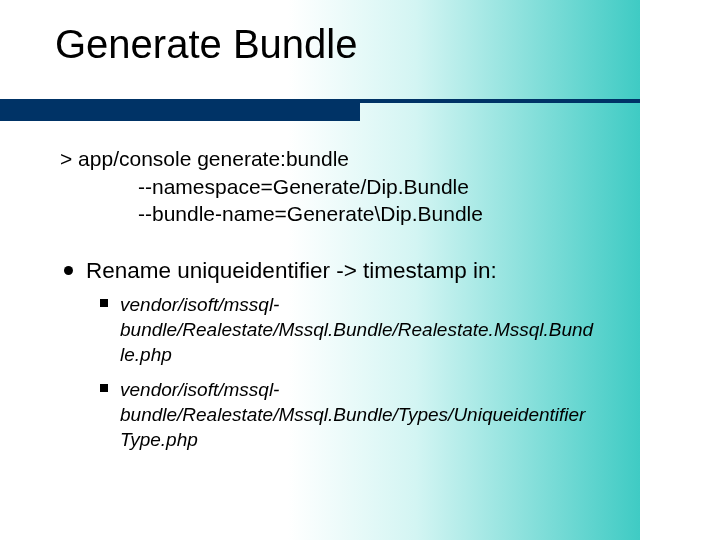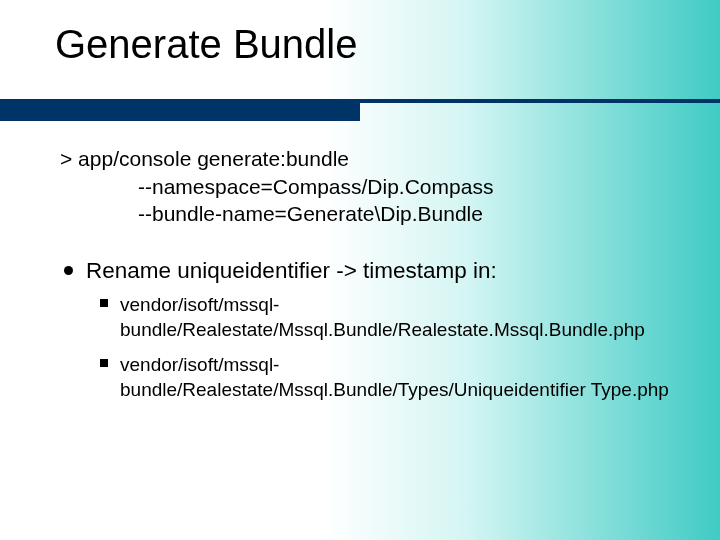--- a/index.html
+++ b/index.html
@@ -5,21 +5,21 @@
   html, body {
     margin: 0;
     padding: 0;
     width: 720px;
     height: 540px;
     font-family: Arial, Helvetica, sans-serif;
     background: #ffffff;
   }
   .slide {
     position: relative;
-    width: 720px;
+    width: 640px;
     height: 540px;
     background: linear-gradient(to right, #ffffff 0%, #ffffff 45%, #d3f5f3 65%, #3fcbc4 100%);
     overflow: hidden;
   }
   .title-region {
     position: absolute;
     left: 55px;
     top: 22px;
     right: 40px;
   }
@@ -84,20 +84,21 @@
     top: 10px;
     width: 9px;
     height: 9px;
     background: #000000;
     border-radius: 50%;
   }
   ul.sub {
     list-style: none;
     padding: 0;
     margin: 6px 0 0 12px;
+    font-style: italic;
   }
   ul.sub > li {
     position: relative;
     font-size: 19px;
     line-height: 1.32;
     padding-left: 22px;
     margin-bottom: 10px;
     word-break: break-word;
   }
   ul.sub > li::before {
@@ -118,21 +119,21 @@
   <div class="title-region">
     <h1>Generate Bundle</h1>
   </div>
   <div class="title-underline"></div>
   <div class="title-accent-bar"></div>
 
   <div class="content">
 
     <div class="cmd-block">
       <span class="cmd-first">&gt; app/console generate:bundle</span>
-      <span class="cmd-cont">--namespace=Compass/Dip.Compass</span>
+      <span class="cmd-cont">--namespace=Generate/Dip.Bundle</span>
       <span class="cmd-cont">--bundle-name=Generate\Dip.Bundle</span>
     </div>
 
     <ul class="bullets">
       <li>
         <span>Rename uniqueidentifier -&gt; timestamp in:</span>
         <ul class="sub">
           <li>
             <span>vendor/isoft/mssql-bundle/Realestate/Mssql.Bundle/Realestate.Mssql.Bundle.php</span>
           </li>

